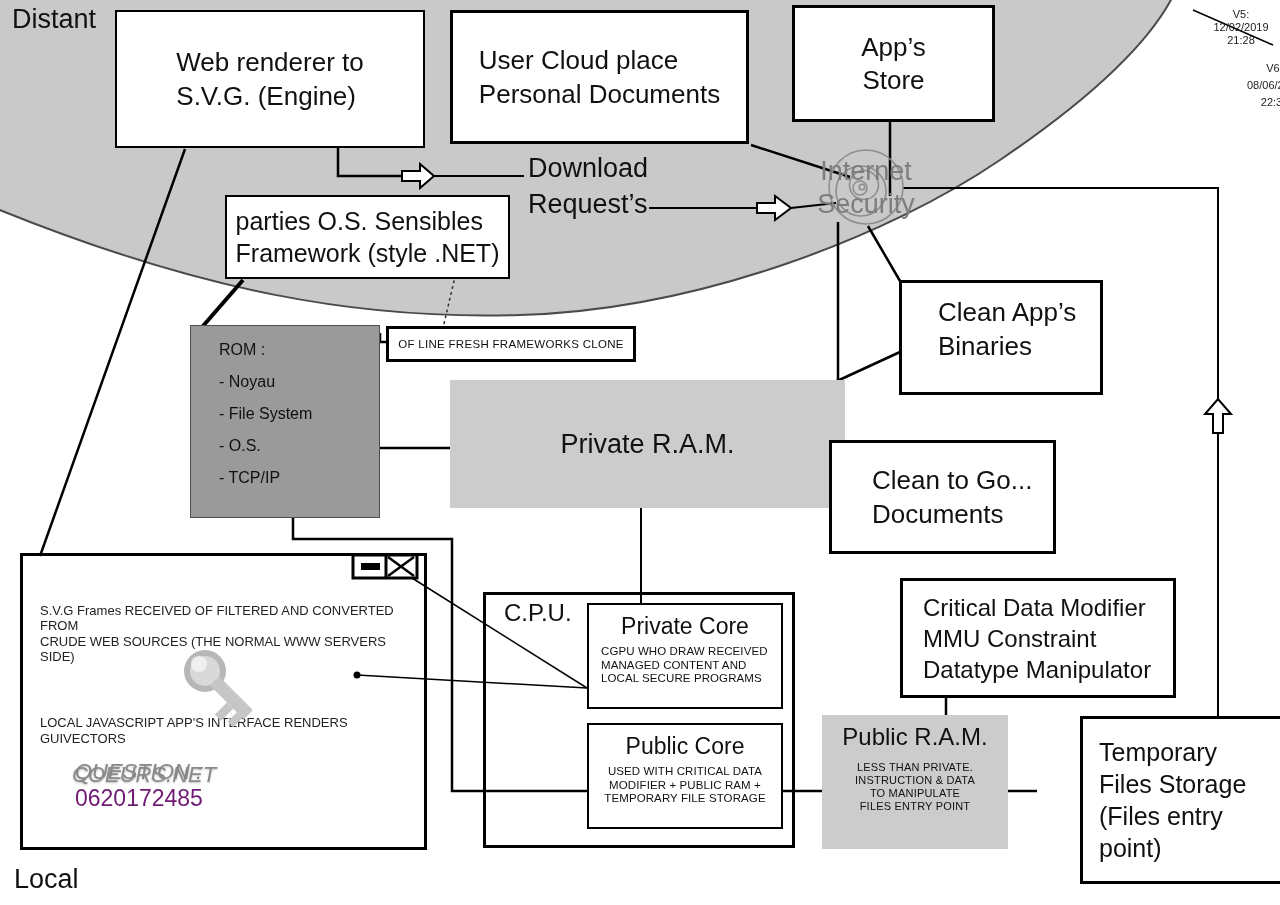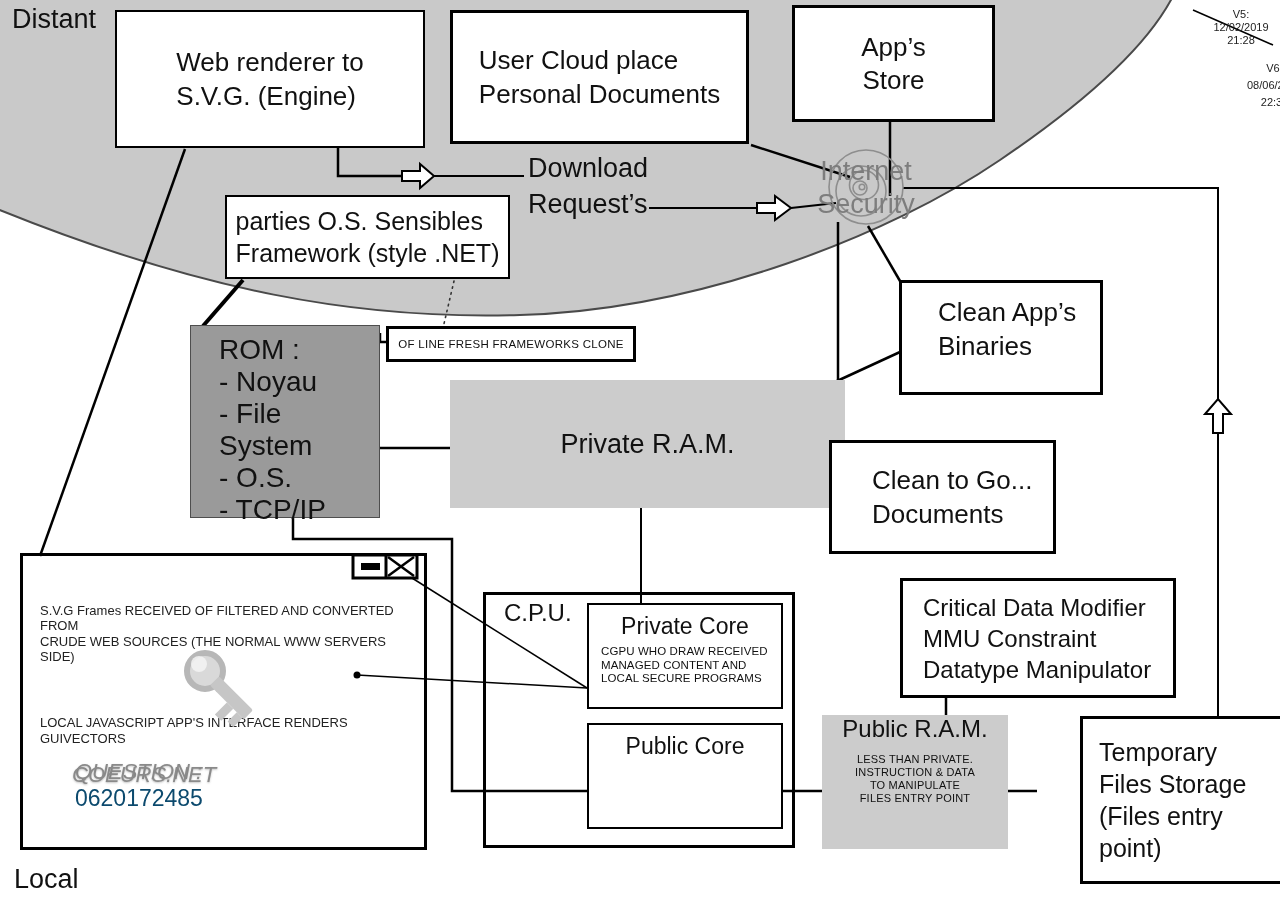--- a/index.html
+++ b/index.html
@@ -18,26 +18,26 @@
   #local-label{left:14px;top:864px;font-size:27px;}
 
   #box-web-renderer{left:115px;top:10px;width:310px;height:138px;border-width:2px;font-size:26px;line-height:34px;}
   #box-user-cloud{left:450px;top:10px;width:299px;height:134px;font-size:26px;line-height:34px;}
   #box-user-cloud .inner{text-align:left;}
   #box-apps-store{left:792px;top:5px;width:203px;height:117px;font-size:26px;line-height:33px;text-align:center;}
   #box-parties-os{left:225px;top:195px;width:285px;height:84px;border-width:2px;font-size:25px;line-height:32px;}
   #box-parties-os .inner{text-align:left;}
 
   #box-rom{left:190px;top:325px;width:190px;height:193px;background:#9a9a9a;border:1px solid #4e4e4e;
-           justify-content:flex-start;align-items:flex-start;font-size:28px;line-height:32px;padding:8px 16px 0 28px;}
+           justify-content:flex-start;align-items:flex-start;font-size:16px;line-height:32px;padding:8px 16px 0 28px;}
   #box-clone-note{left:386px;top:326px;width:250px;height:36px;font-size:11.5px;letter-spacing:.3px;text-align:center;}
 
   #box-private-ram{left:450px;top:380px;width:395px;height:128px;background:#cccccc;border:none;font-size:27px;}
   #box-public-ram{left:822px;top:715px;width:186px;height:134px;background:#cccccc;border:none;
-                  flex-direction:column;justify-content:flex-start;padding-top:0;}
+                  flex-direction:column;justify-content:flex-start;padding-top:8px;}
   #box-public-ram .title{font-size:24px;}
   #box-public-ram .desc{font-size:11px;line-height:13px;text-align:center;margin-top:10px;letter-spacing:.2px;}
 
   #box-clean-apps{left:899px;top:280px;width:204px;height:115px;justify-content:flex-start;padding-left:36px;font-size:26px;line-height:34px;align-items:flex-start;padding-top:12px;}
   #box-clean-to-go{left:829px;top:440px;width:227px;height:114px;justify-content:flex-start;padding-left:40px;font-size:26px;line-height:34px;}
   #box-critical-data{left:900px;top:578px;width:276px;height:120px;justify-content:flex-start;padding-left:20px;font-size:24px;line-height:31px;}
   #box-temp-files{left:1080px;top:716px;width:212px;height:168px;justify-content:flex-start;padding-left:16px;font-size:25px;line-height:32px;}
 
   #box-cpu{left:483px;top:592px;width:312px;height:256px;background:transparent;}
   #cpu-label{position:absolute;left:18px;top:4px;font-size:24px;}
@@ -54,21 +54,21 @@
   #version-v5{left:1202px;top:8px;width:78px;font-size:11px;line-height:13px;text-align:center;color:#222;}
   #version-v6{left:1247px;top:60px;font-size:11px;line-height:17px;text-align:center;color:#222;}
 
   #box-window{left:20px;top:553px;width:407px;height:297px;background:transparent;display:block;}
   #window-icons{position:absolute;left:328px;top:-3px;}
   #window-text{position:absolute;left:17px;top:31px;width:372px;font-size:13px;line-height:15.5px;color:#222;}
   #window-plus{text-align:center;width:360px;font-size:15px;margin:2px 0;}
   #key-icon{position:absolute;left:150px;top:88px;}
   #question-row{position:absolute;left:52px;top:177px;font-size:22px;}
   .muted-it{font-style:italic;color:#8a8a8a;text-shadow:0 1px 2px rgba(120,120,120,.45);}
-  #question-value{font-style:normal;color:#0c4a6e;font-size:23px;text-shadow:none;}
+  #question-value{font-style:normal;color:#701a75;font-size:23px;text-shadow:none;}
   #site-row{position:absolute;left:49px;top:206px;font-size:22px;}
 </style>
 </head>
 <body>
 
 <svg id="wires" width="1280" height="905" viewBox="0 0 1280 905">
 
   <path d="M -10 206 C 200 292, 360 320, 520 315 C 700 310, 890 235, 1000 160 C 1090 99, 1152 42, 1176 -10 L -10 -10 Z" fill="#c9c9c9" stroke="#4a4a4a" stroke-width="2"></path>
 
   <line x1="1193" y1="10" x2="1273" y2="45" stroke="#000" stroke-width="1.5"></line>
@@ -199,20 +199,23 @@
 
 <div class="core" id="box-private-core">
   <div class="title">Private Core</div>
   <div class="desc">CGPU WHO DRAW RECEIVED
 MANAGED CONTENT AND
 LOCAL SECURE PROGRAMS</div>
 </div>
 
 <div class="core" id="box-public-core">
   <div class="title">Public Core</div>
+  <div class="desc">USED WITH CRITICAL DATA
+MODIFIER + PUBLIC RAM +
+TEMPORARY FILE STORAGE</div>
 </div>
 
 <div class="box" id="box-public-ram">
   <div class="title">Public R.A.M.</div>
   <div class="desc">LESS THAN PRIVATE.
 INSTRUCTION &amp; DATA
 TO MANIPULATE
 FILES ENTRY POINT</div>
 </div>
 

